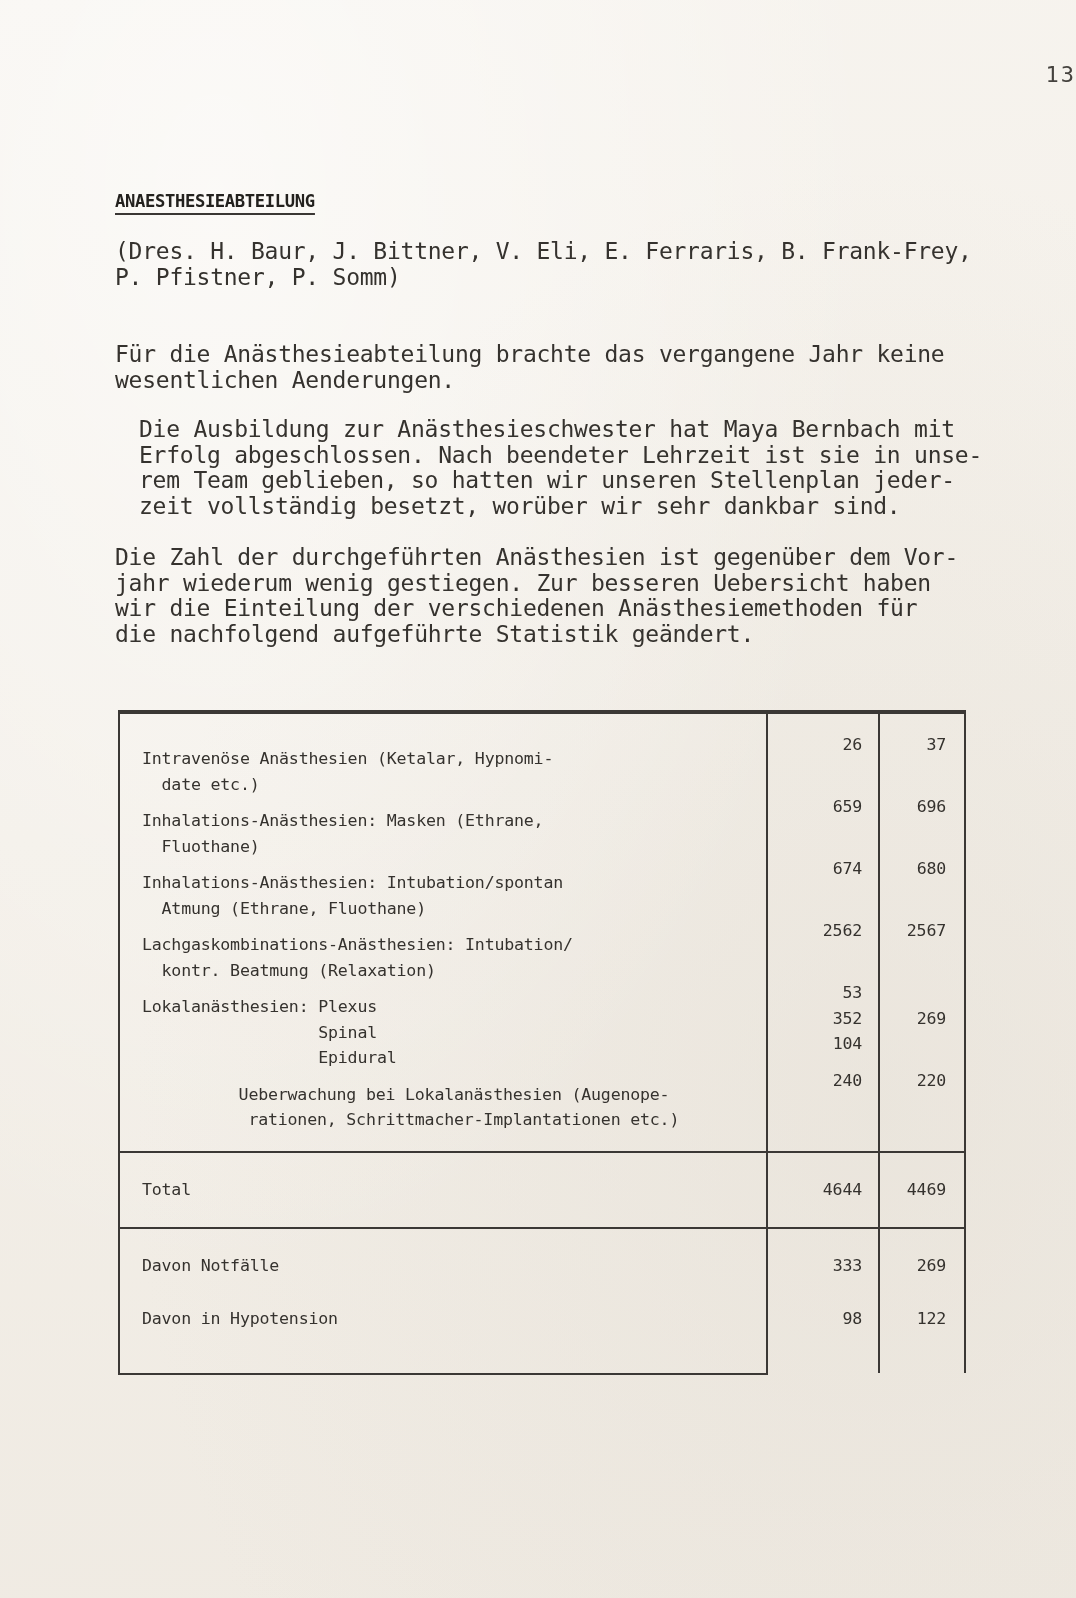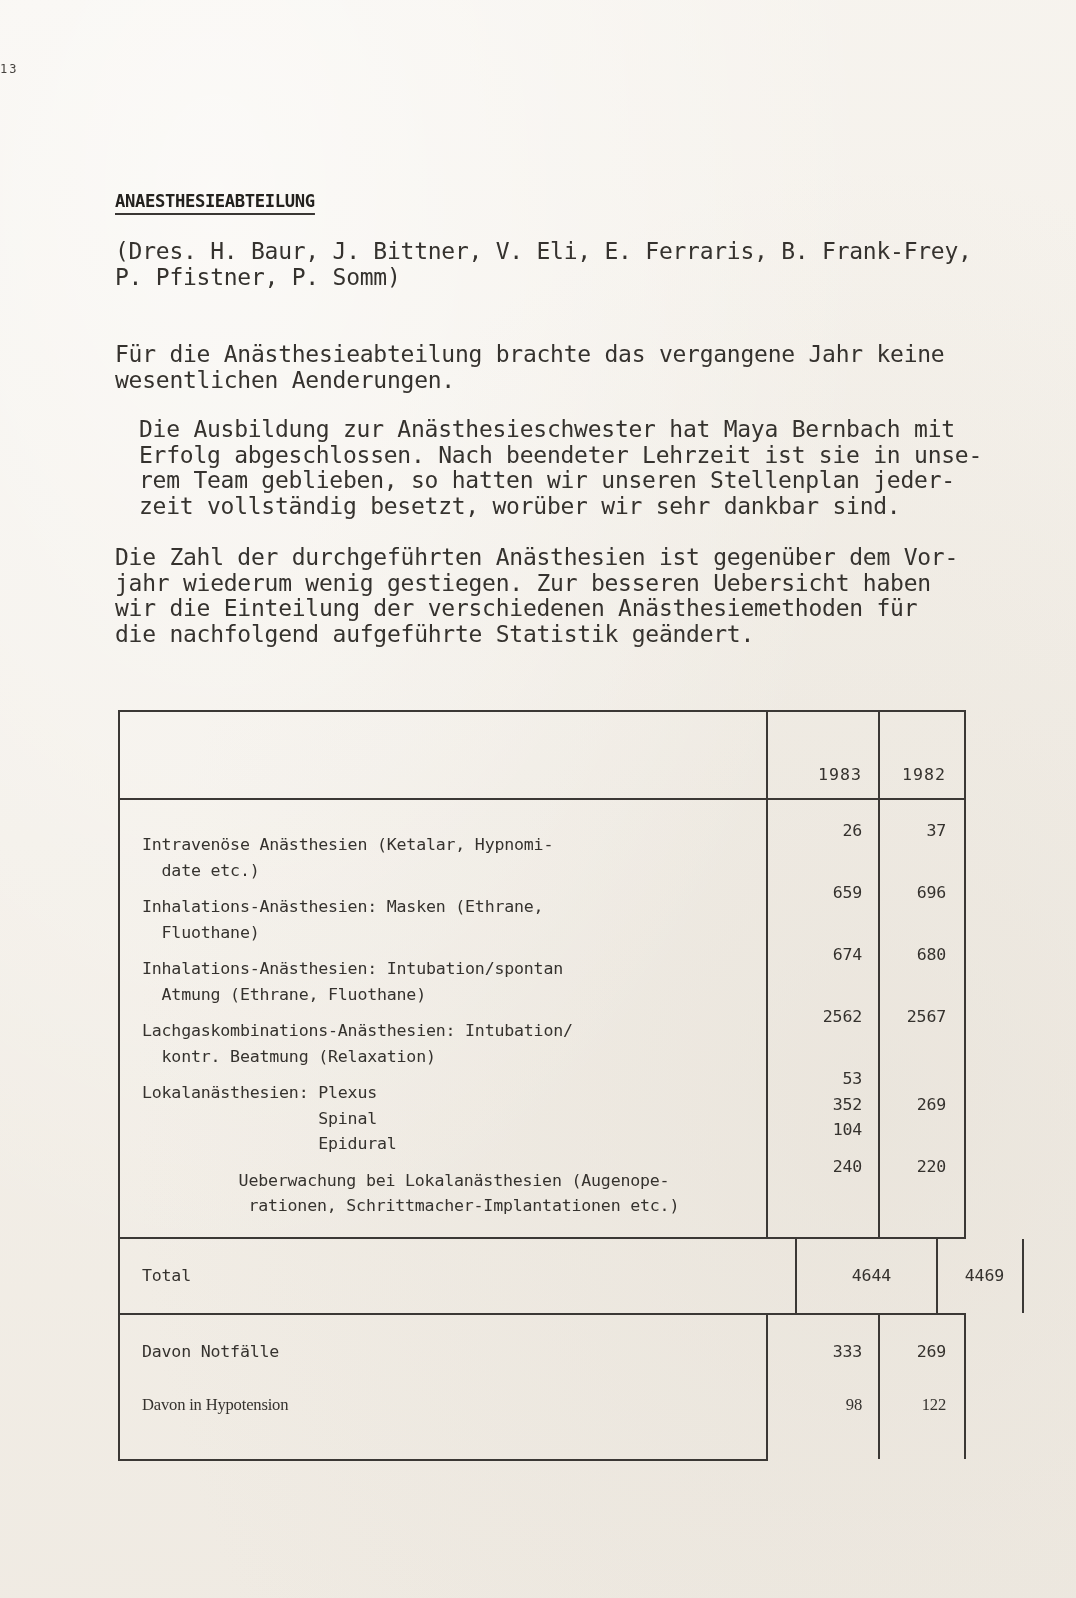--- a/index.html
+++ b/index.html
@@ -28,22 +28,22 @@
     position: absolute;
     inset: 0;
   }
 
   
   .page-number {
     position: absolute;
     top: 62px;
     left: 0;
     width: 1076px;
-    text-align: left;
-    font-size: 12px;
+    text-align: right;
+    font-size: 22px;
     letter-spacing: 2px;
     color: #45423e;
   }
 
   
   .section-heading {
     position: absolute;
     top: 190px;
     left: 115px;
     font-size: 18.5px;
@@ -156,35 +156,35 @@
 
   
   .total-band .col-label,
   .total-band .col-1983,
   .total-band .col-1982 {
     height: 74px;
     display: flex;
     align-items: center;
   }
   .total-band .col-1983,
-  .total-band .col-1982 { justify-content: flex-end; margin-left: 29px; }
+  .total-band .col-1982 { justify-content: flex-end; }
 
   
   .foot-band .col-label,
   .foot-band .col-1983,
   .foot-band .col-1982 {
     padding-top: 24px;
     padding-bottom: 26px;
   }
   .foot-row {
     line-height: 25.5px;
     margin-bottom: 28px;
     white-space: pre;
   }
-  .foot-row:last-child { margin-bottom: 15px; font-family: Liberation Serif, serif; }
+  .foot-row:last-child { margin-bottom: 15px; }
 
   
   .rule-bottom {
     width: 650px;
     height: 0;
     border-top: 2.5px solid #3b3835;
   }
 </style>
 </head>
 <body>
@@ -207,29 +207,20 @@
 zeit vollständig besetzt, worüber wir sehr dankbar sind.</div>
   <div class="body-block" id="para-3">Die Zahl der durchgeführten Anästhesien ist gegenüber dem Vor-
 jahr wiederum wenig gestiegen. Zur besseren Uebersicht haben
 wir die Einteilung der verschiedenen Anästhesiemethoden für
 die nachfolgend aufgeführte Statistik geändert.</div>
 
   <div class="stat-table">
 
     <div class="rule-outer-top"></div>
 
-    <div class="tbl-section head-band">
-      <div class="col-label"></div>
-      <div class="col-1983">
-        <span>1983</span>
-      </div>
-      <div class="col-1982">
-        <span>1982</span>
-      </div>
-    </div>
 
     <div class="rule-thick"></div>
 
     <div class="tbl-section body-band">
       <div class="col-label">
         <div class="entry">Intravenöse Anästhesien (Ketalar, Hypnomi-
   date etc.)</div>
         <div class="entry">Inhalations-Anästhesien: Masken (Ethrane,
   Fluothane)</div>
         <div class="entry">Inhalations-Anästhesien: Intubation/spontan

